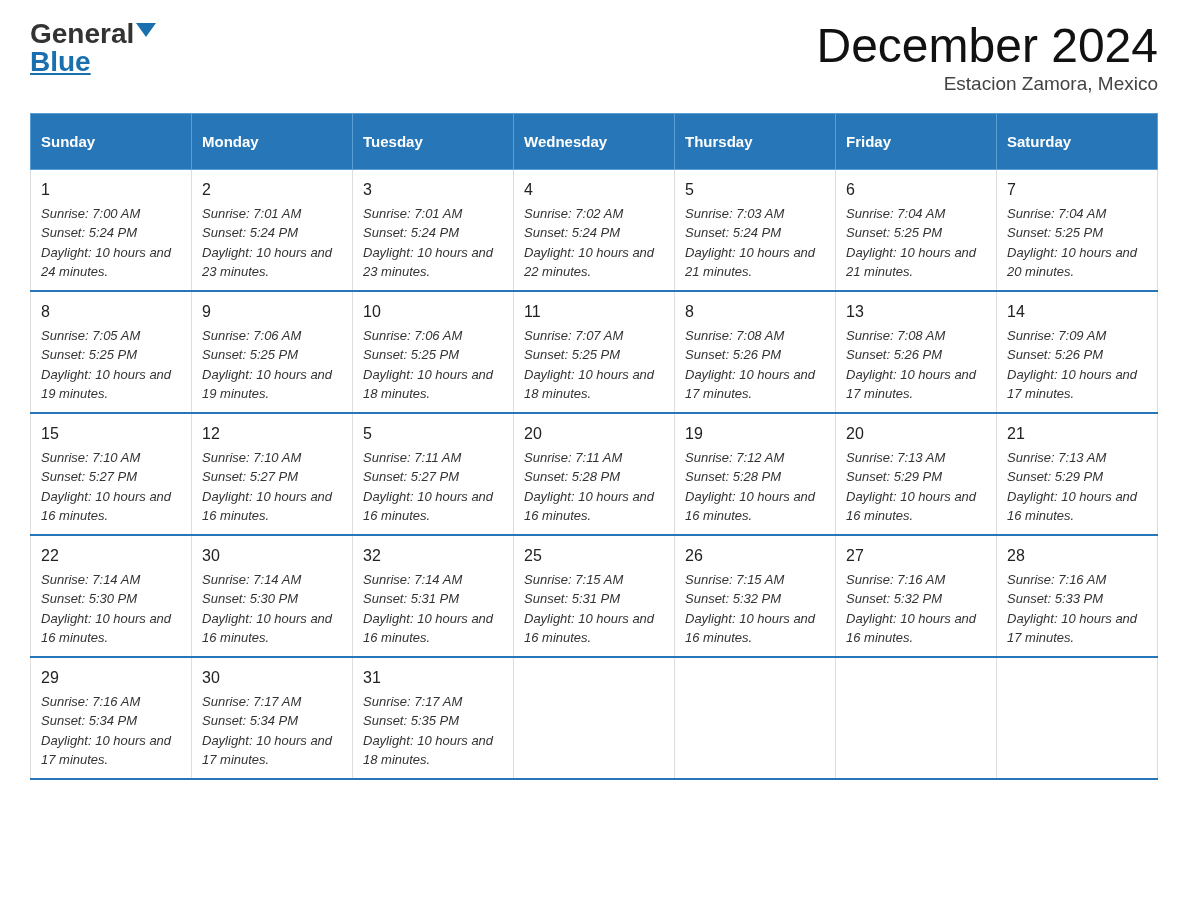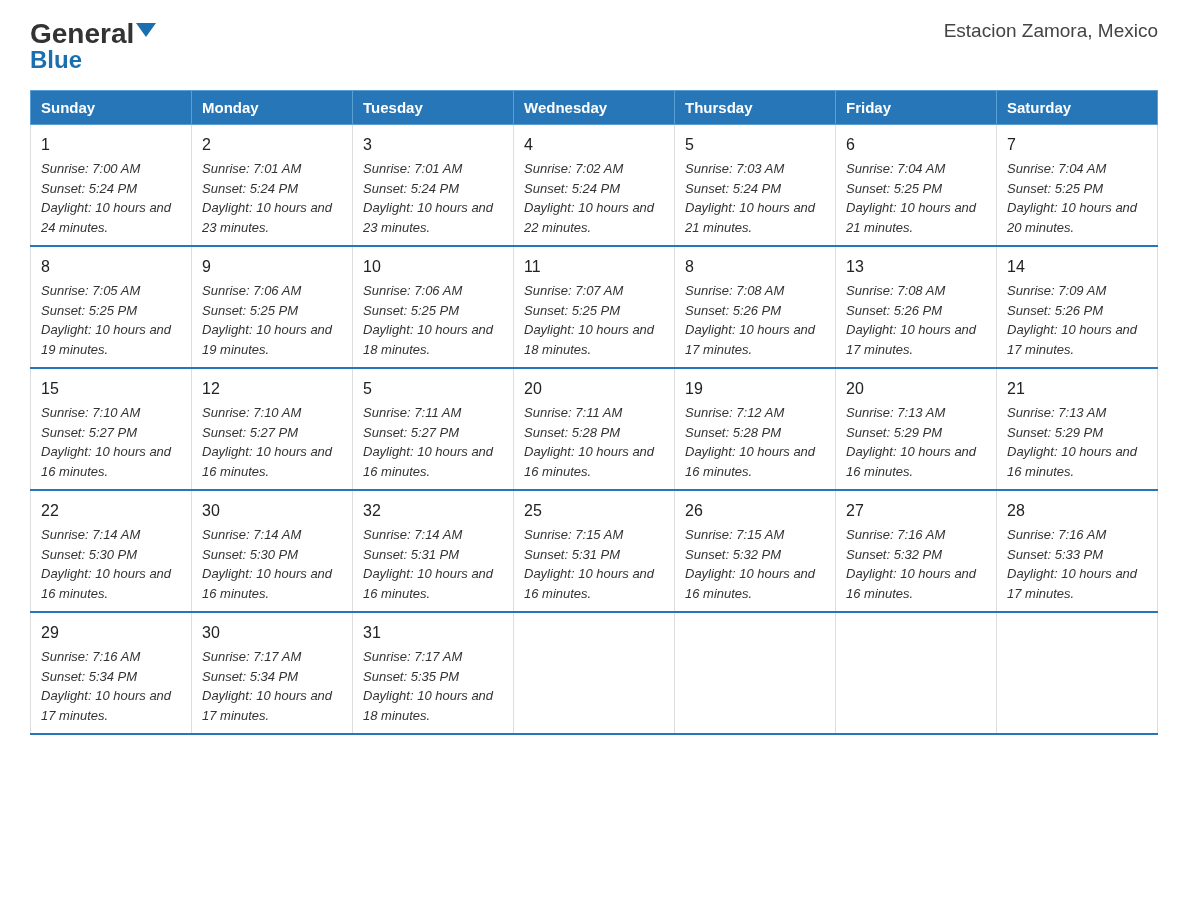--- a/index.html
+++ b/index.html
@@ -22,24 +22,25 @@
       flex-direction: column;
       align-items: flex-start;
     }
     .logo-text-general {
       font-size: 28px;
       font-weight: bold;
       color: #333;
       line-height: 1;
     }
     .logo-text-blue {
-      font-size: 24px;
+      font-size: 28px;
       font-weight: bold;
       color: #1a6faf;
       line-height: 1;
+      text-decoration: underline;
     }
     .logo-triangle {
       display: inline-block;
       width: 0;
       height: 0;
       border-left: 10px solid transparent;
       border-right: 10px solid transparent;
       border-top: 14px solid #1a6faf;
       margin-left: 2px;
       vertical-align: middle;
@@ -69,21 +70,21 @@
       border-collapse: collapse;
       table-layout: fixed;
     }
     thead tr {
       background-color: #2676b8;
     }
     thead th {
       color: #fff;
       font-size: 15px;
       font-weight: bold;
-      padding: 8px 10px;
+      padding: 19px 10px;
       border: 1px solid #5a9fd4;
       text-align: left;
     }
     tbody tr {
       border-bottom: 2px solid #2676b8;
     }
     tbody td {
       vertical-align: top;
       padding: 8px 10px;
       border-left: 1px solid #ddd;
@@ -113,20 +114,21 @@
 
 <div class="header">
   <div class="logo">
     <div class="logo-row">
       <span class="logo-text-general">General</span>
       <span class="logo-triangle"></span>
     </div>
     <span class="logo-text-blue">Blue</span>
   </div>
   <div class="title-block">
+    <h1>December 2024</h1>
     <h2>Estacion Zamora, Mexico</h2>
   </div>
 </div>
 
 <table>
   <thead>
     <tr>
 
     <th>Sunday</th>
         <th>Monday</th>

